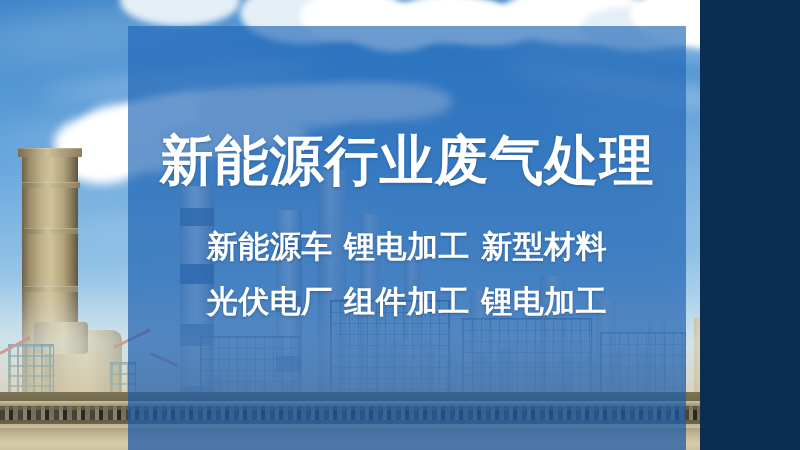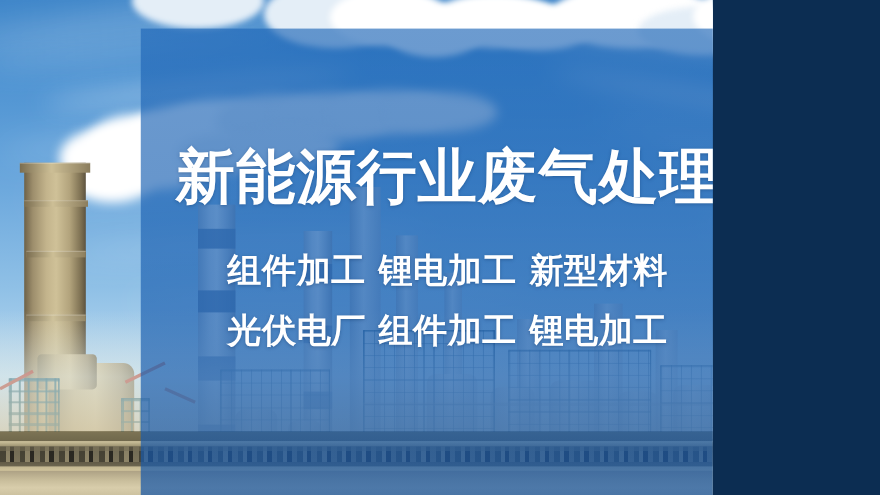--- a/index.html
+++ b/index.html
@@ -1,21 +1,21 @@
 <!DOCTYPE html>
 <html><head>
 <meta charset="utf-8">
 <style>
   * { margin:0; padding:0; box-sizing:border-box; }
   html,body { width:800px; height:450px; overflow:hidden; background:#0c2d52; }
   body { font-family:"DejaVu Sans","Liberation Sans",sans-serif; }
 
   #banner {
     position:relative;
-    width:648px; height:450px;
+    width:700px; height:450px;
     overflow:hidden;
     user-select:none;
   }
 
   
   .sky {
     position:absolute; inset:0;
     background:
       linear-gradient(to bottom,
         #3f86c9 0%,
@@ -334,18 +334,18 @@
   <div class="railbed"></div>
   <div class="railrow"></div>
   <div class="guardrail"></div>
   <div class="road"></div>
 
   <div class="overlay-panel"></div>
 
   <div class="text-layer">
     <div class="headline">新能源行业废气处理</div>
 
-    <div class="sub l1">组件加工  锂电加工  新型材料</div>
+    <div class="sub l1">新能源车  锂电加工  新型材料</div>
 
     <div class="sub l2">光伏电厂  组件加工  锂电加工</div>
   </div>
 
 </div>
 
 </body></html>

